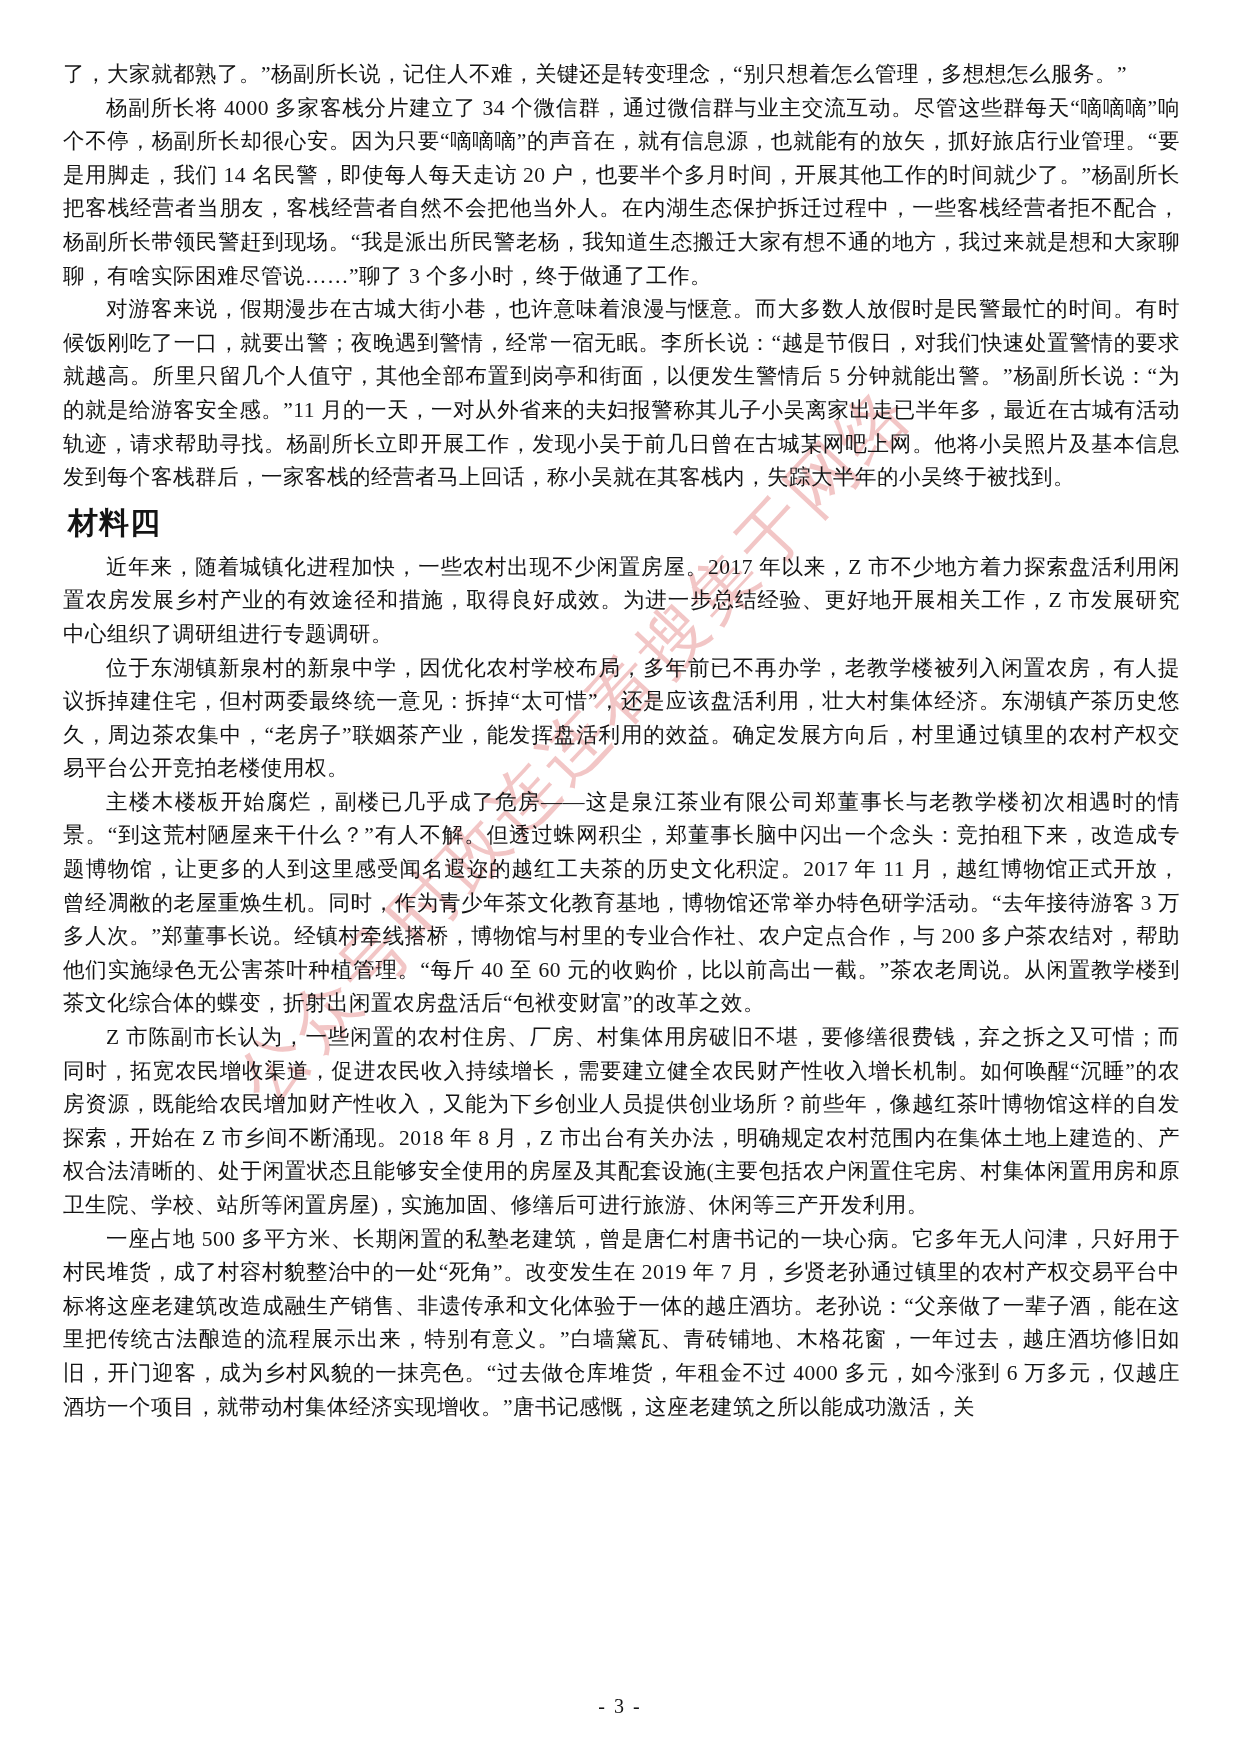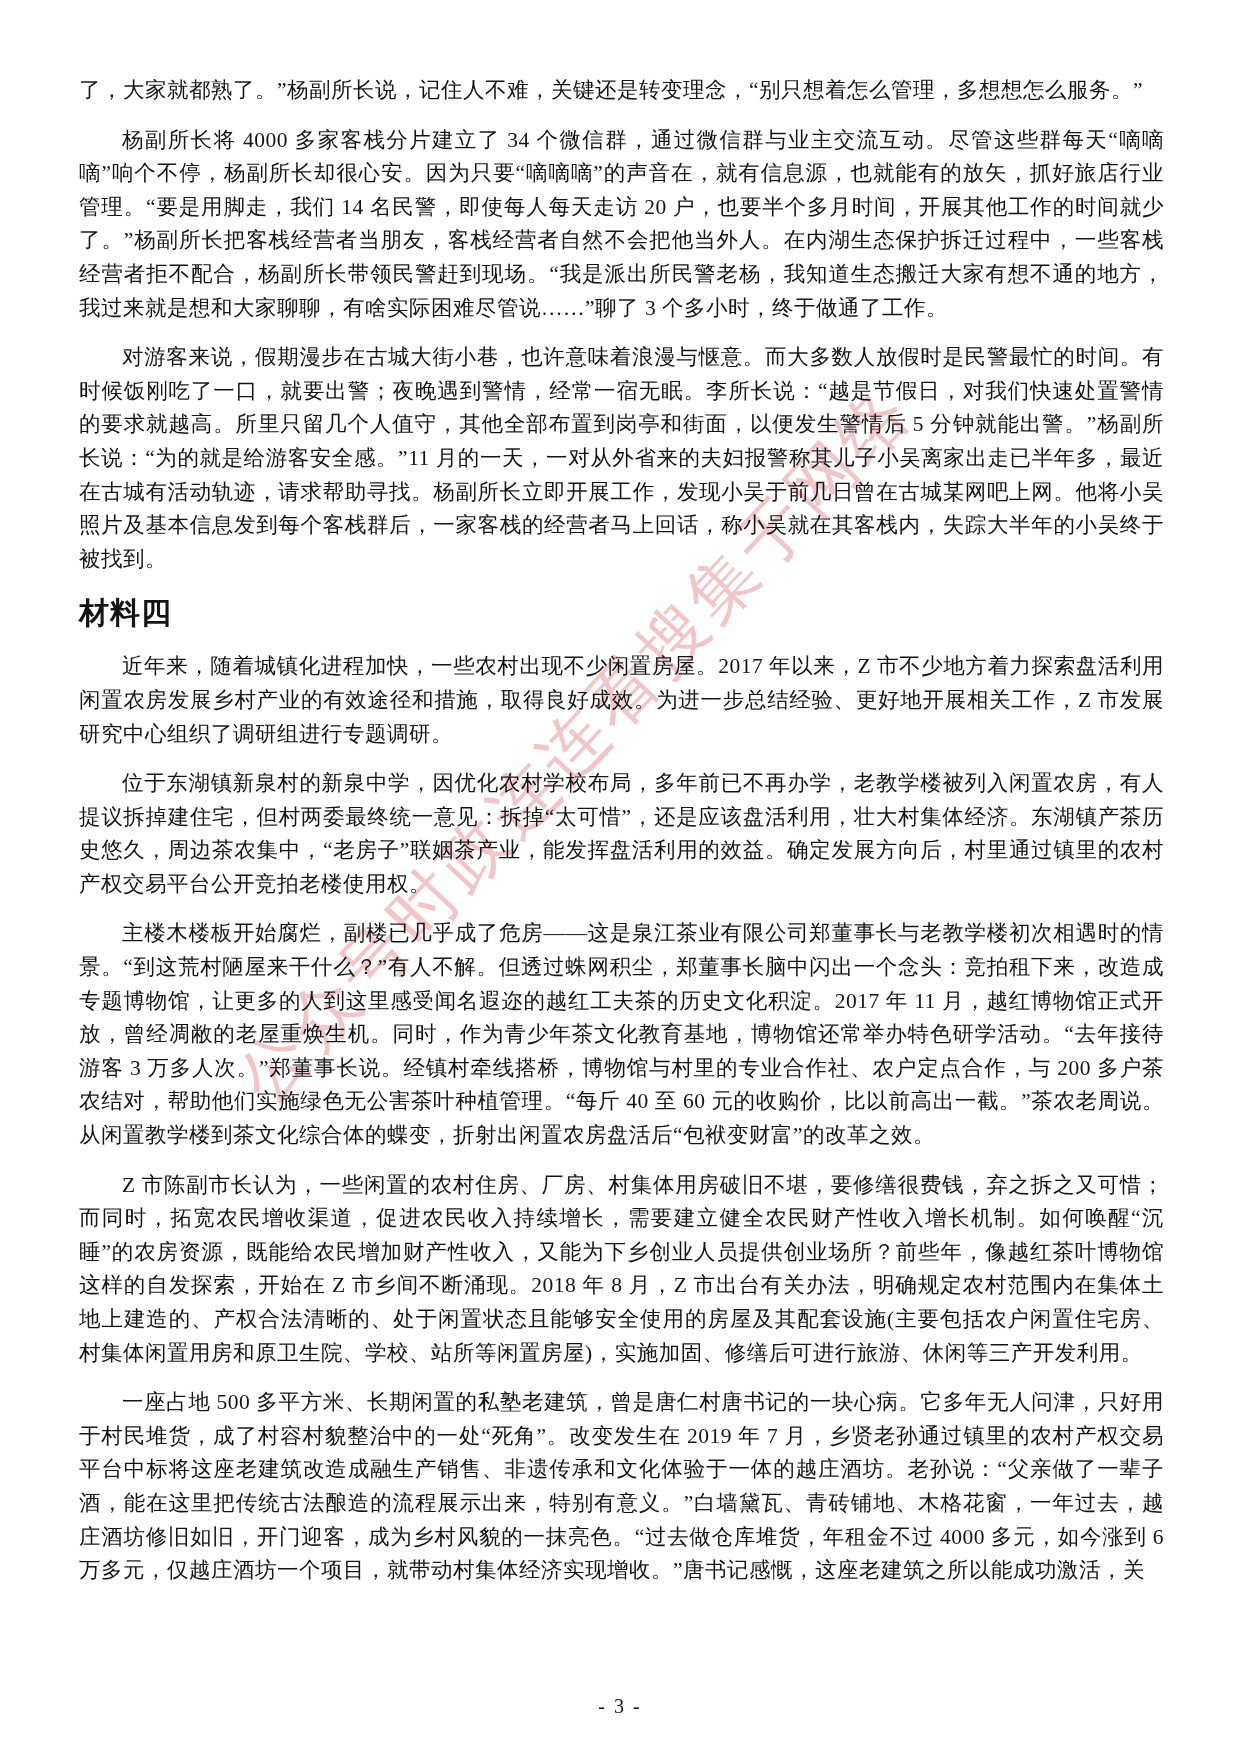--- a/index.html
+++ b/index.html
@@ -34,31 +34,31 @@
     left: 63px;
     right: 60px;
     top: 58px;
     z-index: 2;
     font-size: 21.5px;
     line-height: 33.6px;
     text-align: justify;
     letter-spacing: 0.5px;
   }
   .content p {
-    margin: 16px;
+    margin: 0;
     padding: 0;
   }
   .content p.indent {
     text-indent: 2em;
   }
   .content p.no-indent {
     text-indent: 0;
   }
   h2.material-heading {
-    margin: 7px 0 7px 16px;
+    margin: 7px 0 7px 5px;
     font-size: 30px;
     font-weight: bold;
     line-height: 42px;
     text-indent: 0;
     letter-spacing: 1px;
   }
   .page-footer {
     position: absolute;
     bottom: 36px;
     left: 0;

